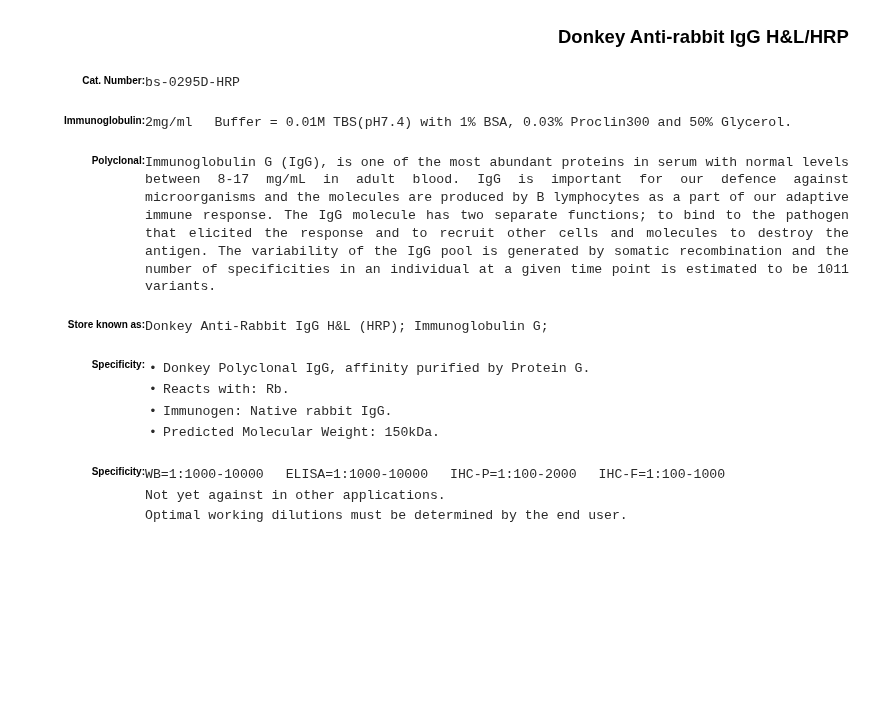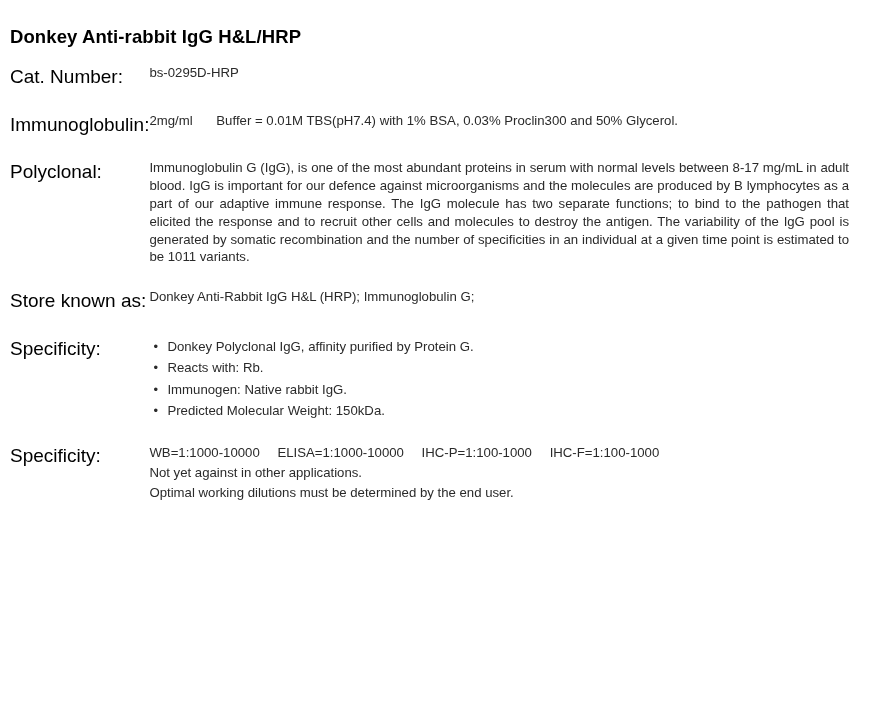--- a/index.html
+++ b/index.html
@@ -15,61 +15,62 @@
     overflow: hidden;
   }
   .page {
     width: 879px;
     height: 713px;
     box-sizing: border-box;
     padding: 18px 30px 0 10px;
     position: relative;
   }
   .doc-title {
-    text-align: left;
+    text-align: right;
     font-size: 18.5px;
     font-weight: bold;
     color: #000;
-    margin: 8px 0 16px 0;
+    margin: 8px 0 26px 0;
     letter-spacing: 0.1px;
   }
   table.spec {
     width: 100%;
     border-collapse: collapse;
   }
   table.spec td {
     vertical-align: top;
     padding: 0;
   }
   td.label {
     width: 135px;
-    text-align: left;
-    font-weight: normal;
-    font-size: 19px;
+    text-align: right;
+    font-weight: bold;
+    font-size: 10px;
     color: #000;
     padding-right: 16px;
     white-space: nowrap;
     line-height: 1.35;
   }
   td.value {
     font-size: 13.2px;
     color: #2a2a2a;
     line-height: 1.35;
+    font-family: Liberation Mono, monospace;
   }
   tr.row > td {
     padding-bottom: 22px;
   }
   .just {
     text-align: justify;
     text-justify: inter-word;
     line-height: 1.62;
     padding-right: 12px;
   }
   .conc-buffer {
-    margin-left: 20px;
+    margin-left: 14px;
   }
   ul.bullets {
     margin: 0;
     padding: 0 0 0 18px;
     list-style: none;
   }
   ul.bullets li {
     position: relative;
     line-height: 1.62;
     font-size: 13.2px;
@@ -153,21 +154,21 @@
         </td>
       </tr>
 
 
       <tr class="row">
         <td class="label">Specificity:</td>
         <td class="value">
           <div class="app-line">
             <span class="seg nowrap">WB=1:1000-10000</span>
             <span class="seg nowrap">ELISA=1:1000-10000</span>
-            <span class="seg nowrap">IHC-P=1:100-1000</span>
+            <span class="seg nowrap">IHC-P=1:100-2000</span>
             <span class="seg nowrap">IHC-F=1:100-1000</span>
           </div>
           <div class="app-line">Not yet against in other applications.</div>
           <div class="app-line">Optimal working dilutions must be determined by the end user.</div>
         </td>
       </tr>
 
     </tbody>
   </table>
 

